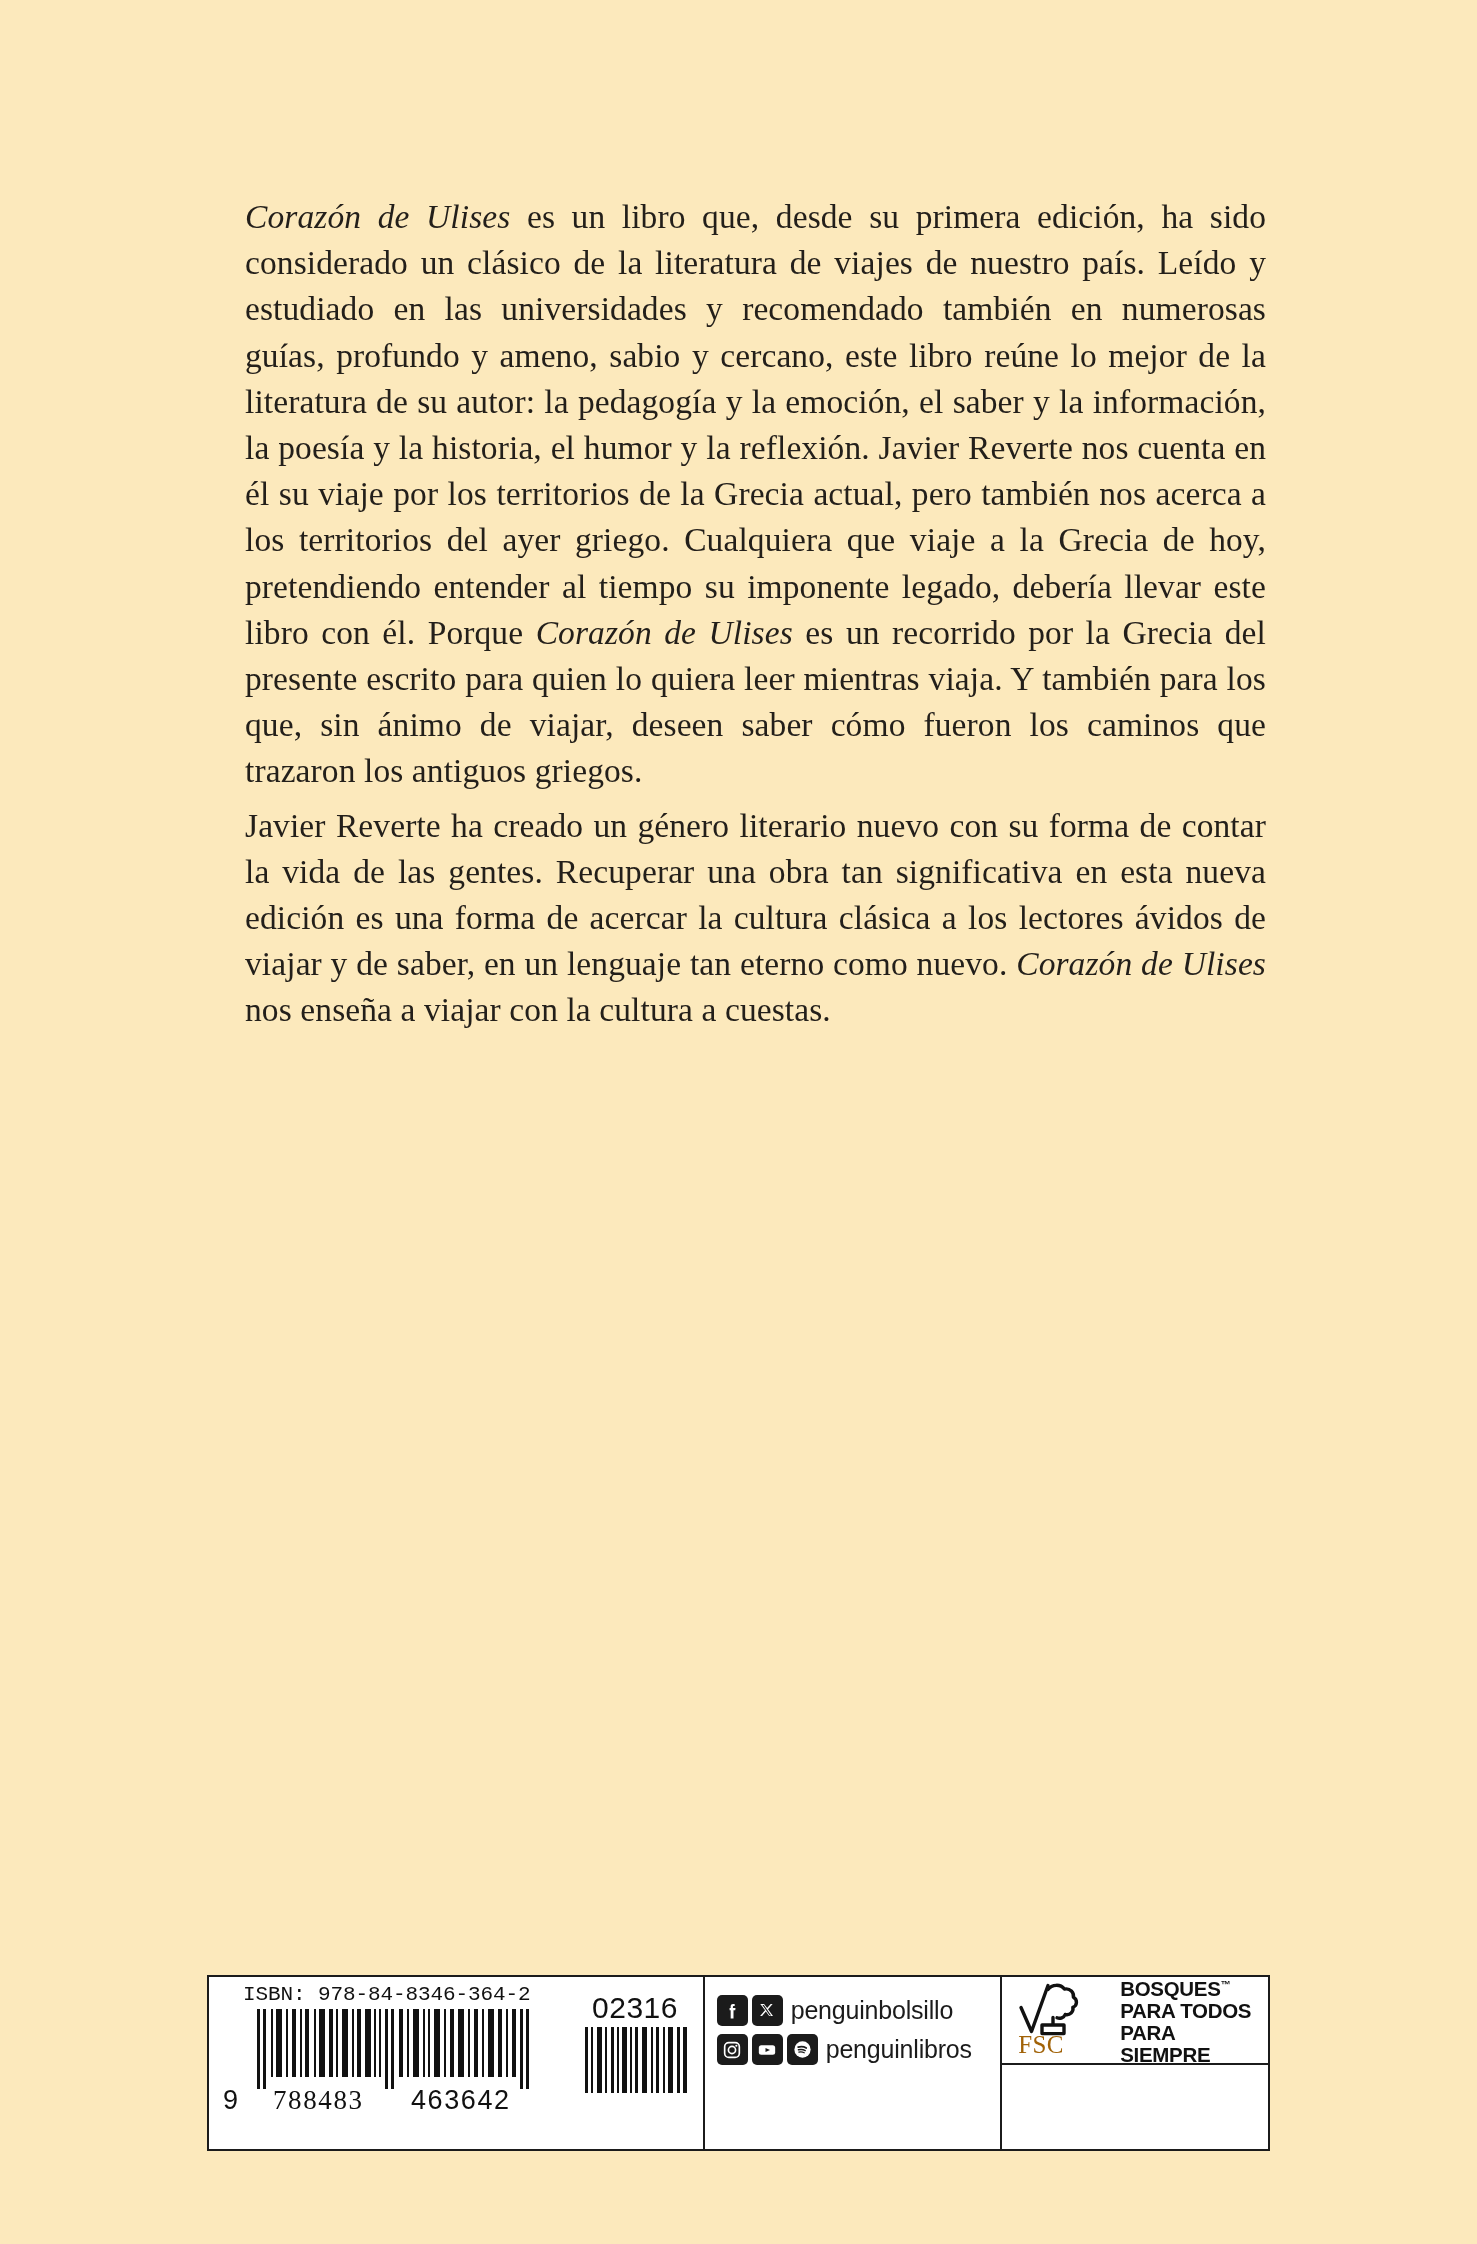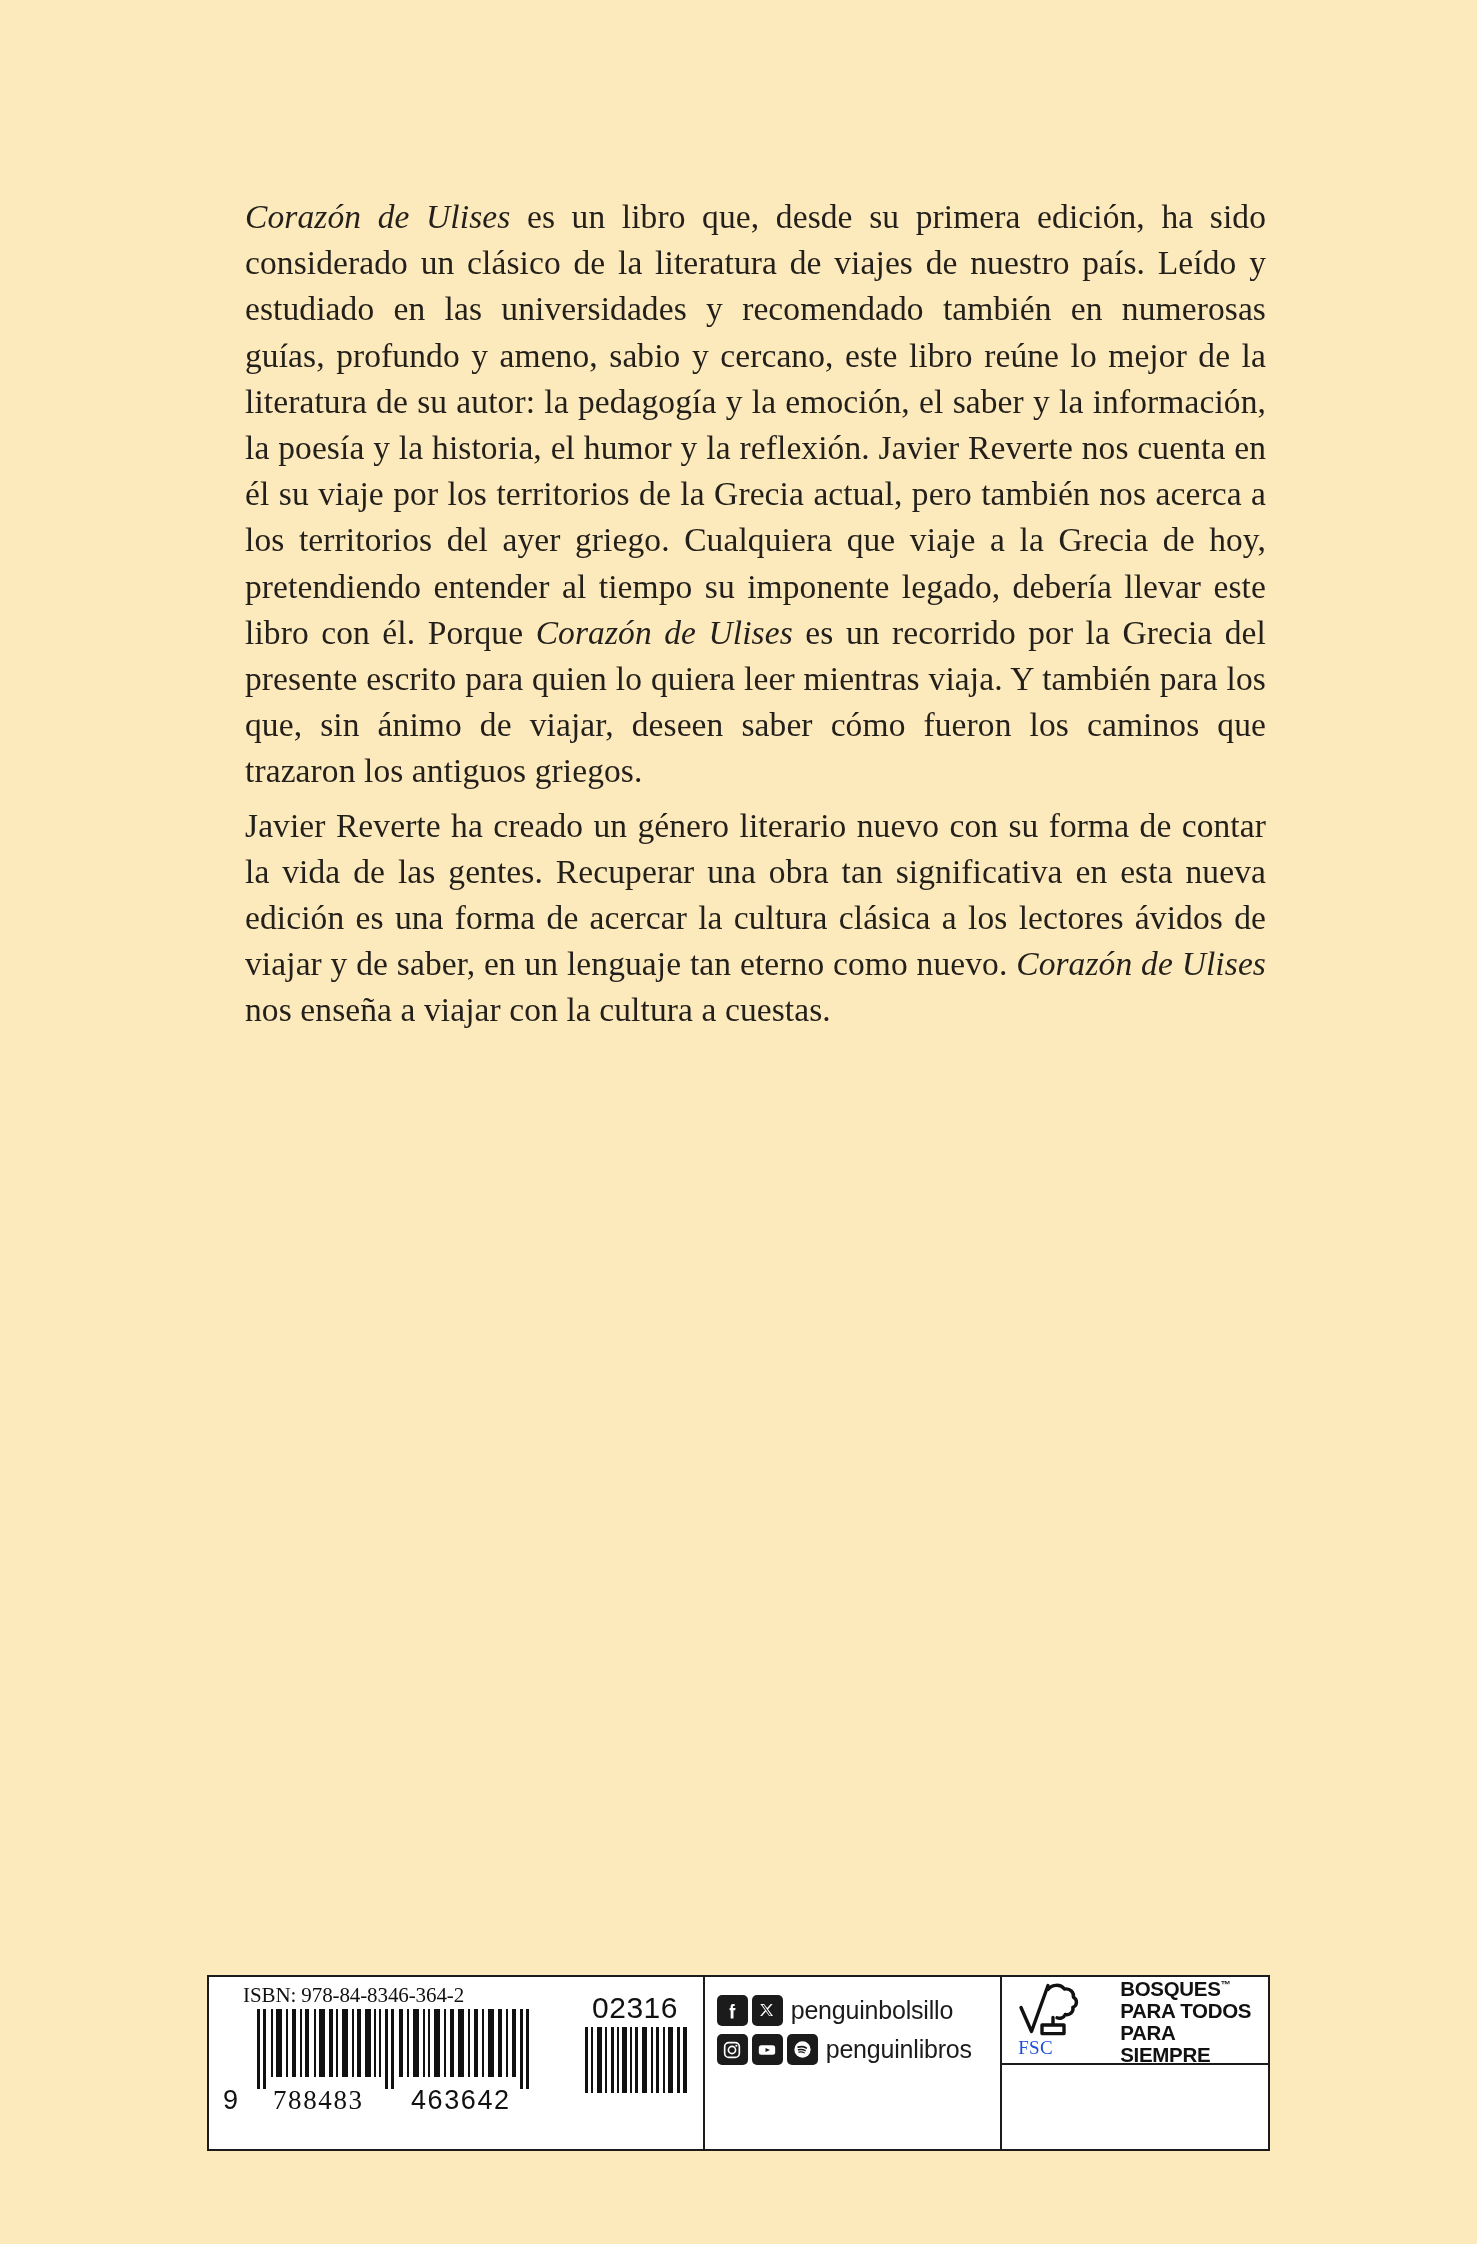--- a/index.html
+++ b/index.html
@@ -57,21 +57,21 @@
     width: 500px;
     box-sizing: border-box;
     border-right: 2px solid #1b1b1b;
     position: relative;
     padding: 6px 0 0 0;
   }
   .isbn-text {
     position: absolute;
     left: 34px;
     top: 6px;
-    font-family: Liberation Serif, serif;
+    font-family: Liberation Mono, monospace;
     font-size: 21px;
     font-weight: 400;
     color: #111;
     letter-spacing: -0.1px;
     white-space: nowrap;
   }
   .ean-wrap {
     position: absolute;
     left: 26px;
     top: 32px;
@@ -182,22 +182,22 @@
     width: 74px;
     height: 78px;
     position: relative;
     flex: 0 0 auto;
   }
   .fsc-letters {
     position: absolute;
     left: 0;
     bottom: 0px;
     font-family: "Liberation Serif", serif;
-    font-size: 19px;
-    color: #1d4ed8;
+    font-size: 25px;
+    color: #a16207;
     letter-spacing: 0.4px;
   }
   .fsc-claim {
     margin-left: 28px;
     font-family: "Liberation Sans", sans-serif;
     font-weight: bold;
     font-size: 20.5px;
     line-height: 22px;
     color: #111;
     letter-spacing: -0.3px;

